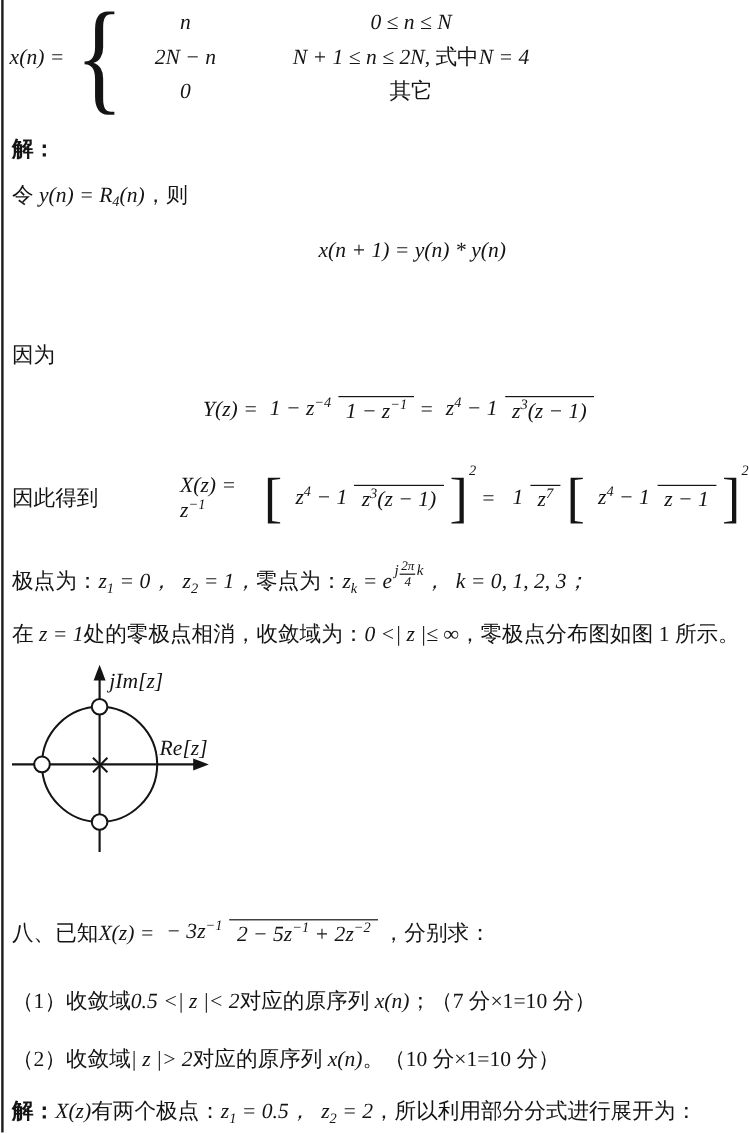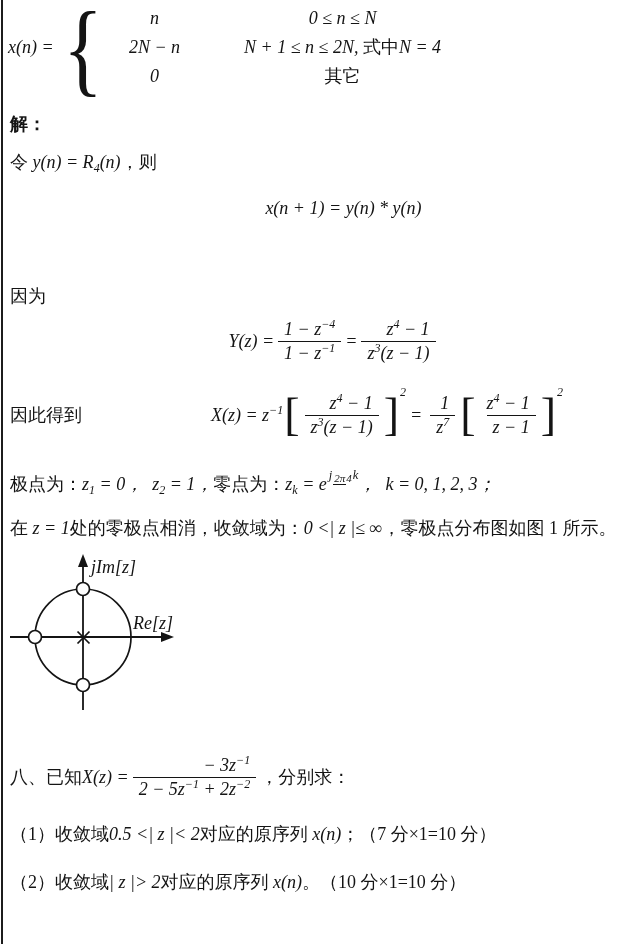--- a/index.html
+++ b/index.html
@@ -8,38 +8,38 @@
           font-size:18px; overflow:hidden; }
   .leftrule { position:absolute; left:1px; top:0; width:2px; height:944px; background:#1c1c1c; }
   .line { position:absolute; left:10px; right:4px; line-height:24px; }
   .cn { font-style:normal; }
   i { font-style:italic; }
   .bold { font-weight:bold; }
   sup { font-size:12px; vertical-align:7px; line-height:0; font-style:italic; }
   sub { font-size:12px; vertical-align:-4px; line-height:0; font-style:italic; }
   .eqrow { position:absolute; left:0; right:0; display:flex; align-items:center;
            justify-content:center; font-style:italic; }
-  .frac { display:inline-flex; flex-direction:column; align-items:flex-end; margin:0 4px; }
+  .frac { display:inline-flex; flex-direction:row; align-items:flex-start; margin:0 4px; }
   .frac .nu { padding:0 6px 1px; line-height:1.15; white-space:nowrap; }
   .frac .de { border-top:1.6px solid #141414; padding:1px 6px 0; line-height:1.15; white-space:nowrap; }
   .bigb { font-size:46px; font-style:normal; line-height:0.85; margin:0 1px; font-weight:400; }
   .sq { align-self:flex-start; margin-top:6px; vertical-align:0; }
   .abslbl { position:absolute; left:10px; line-height:22px; }
   
   .pw { position:absolute; top:6px; left:8px; display:flex; align-items:center; }
   .pw-lhs { font-style:italic; margin-right:4px; }
   .pw-brace { font-size:104px; font-weight:300; line-height:82px; font-style:normal;
               transform:scaleX(0.8); }
   .pw-grid { display:grid; grid-template-columns:86px 290px; row-gap:4px; margin-left:4px; }
   .pv { text-align:center; font-style:italic; line-height:25px; }
   .pc { text-align:center; line-height:25px; white-space:nowrap; }
   
   .expblock { display:inline-block; transform:translateY(-11px); font-size:12.5px;
               font-style:italic; margin-left:2px; white-space:nowrap; }
-  .texp { display:inline-flex; flex-direction:row; align-items:center;
+  .texp { display:inline-flex; flex-direction:column; align-items:center;
           font-size:11px; vertical-align:middle; margin:0 1px; transform:translateY(2px); }
   .texp .tnu { border-bottom:1px solid #141414; padding:0 1px; line-height:1.1; }
   .texp .tde { line-height:1.1; }
   svg text { font-family:"Liberation Serif","DejaVu Serif",serif; }
 </style>
 </head>
 <body>
 
 <div class="page">
   <div class="leftrule"></div>
@@ -144,13 +144,16 @@
   </div>
 
   <div class="line" style="top:822px">
     <span class="cn">（1）收敛域</span><i>0.5 &lt;| z |&lt; 2</i><span class="cn">对应的原序列 </span><i>x(n)</i><span class="cn">；（7 分×1=10 分）</span>
   </div>
 
   <div class="line" style="top:870px">
     <span class="cn">（2）收敛域</span><i>| z |&gt; 2</i><span class="cn">对应的原序列 </span><i>x(n)</i><span class="cn">。（10 分×1=10 分）</span>
   </div>
 
+  <div class="line" style="top:914px">
+    <span class="cn bold">解：</span><i>X(z)</i><span class="cn">有两个极点：</span><i>z</i><sub>1</sub><i> = 0.5，&nbsp; z</i><sub>2</sub><i> = 2</i><span class="cn">，所以利用部分分式进行展开为：</span>
+  </div>
 </div>
 
 </body></html>

